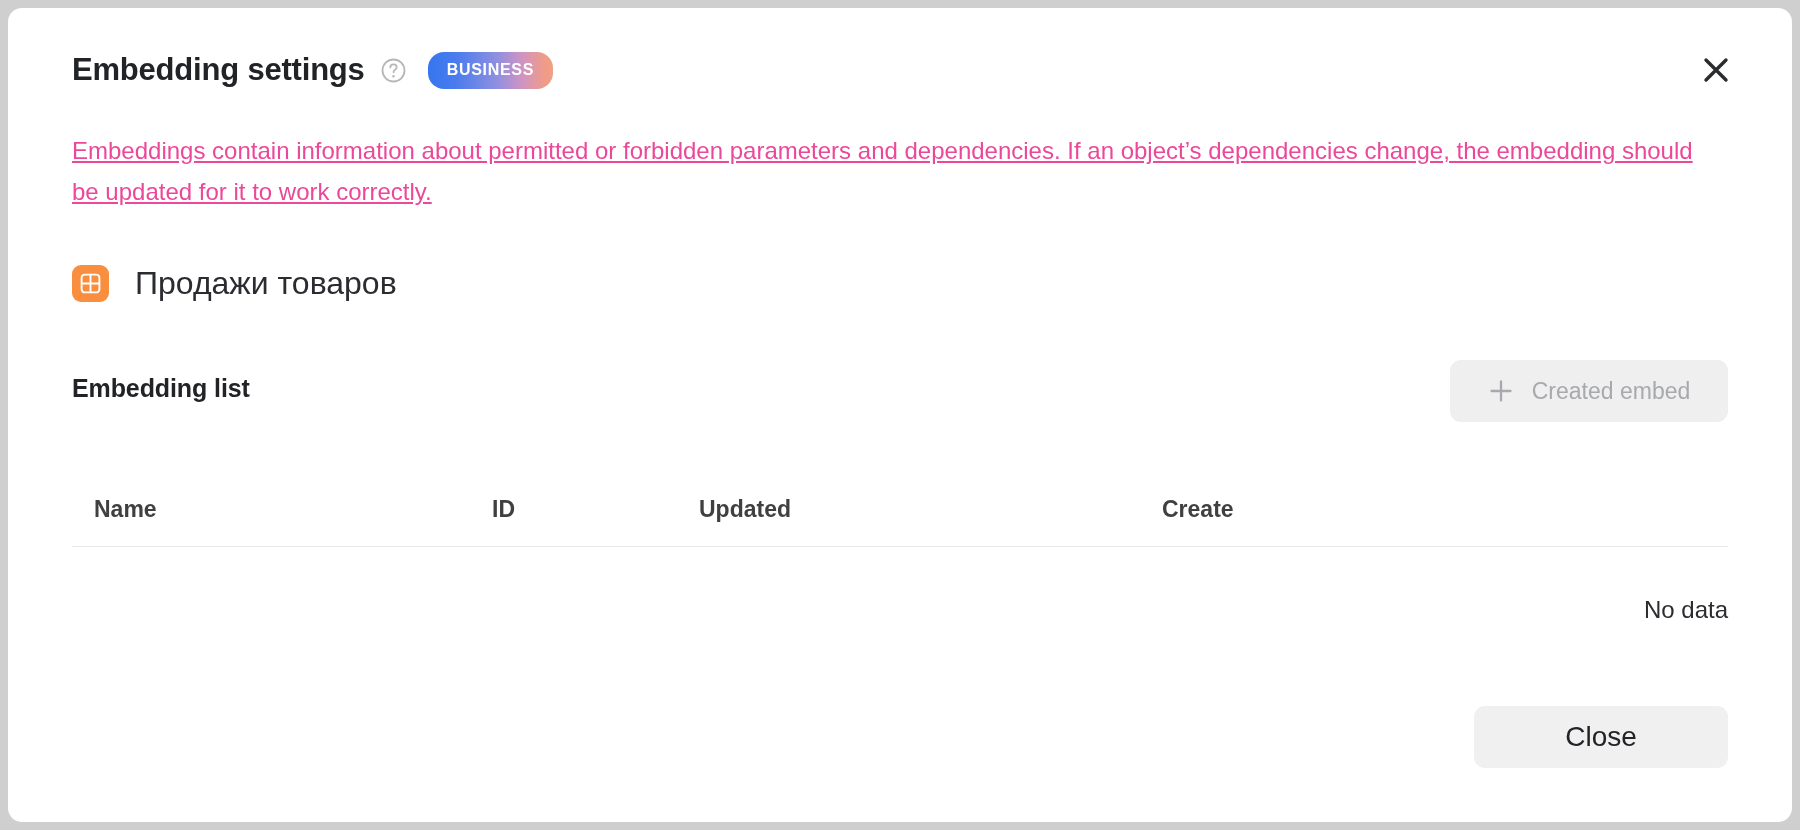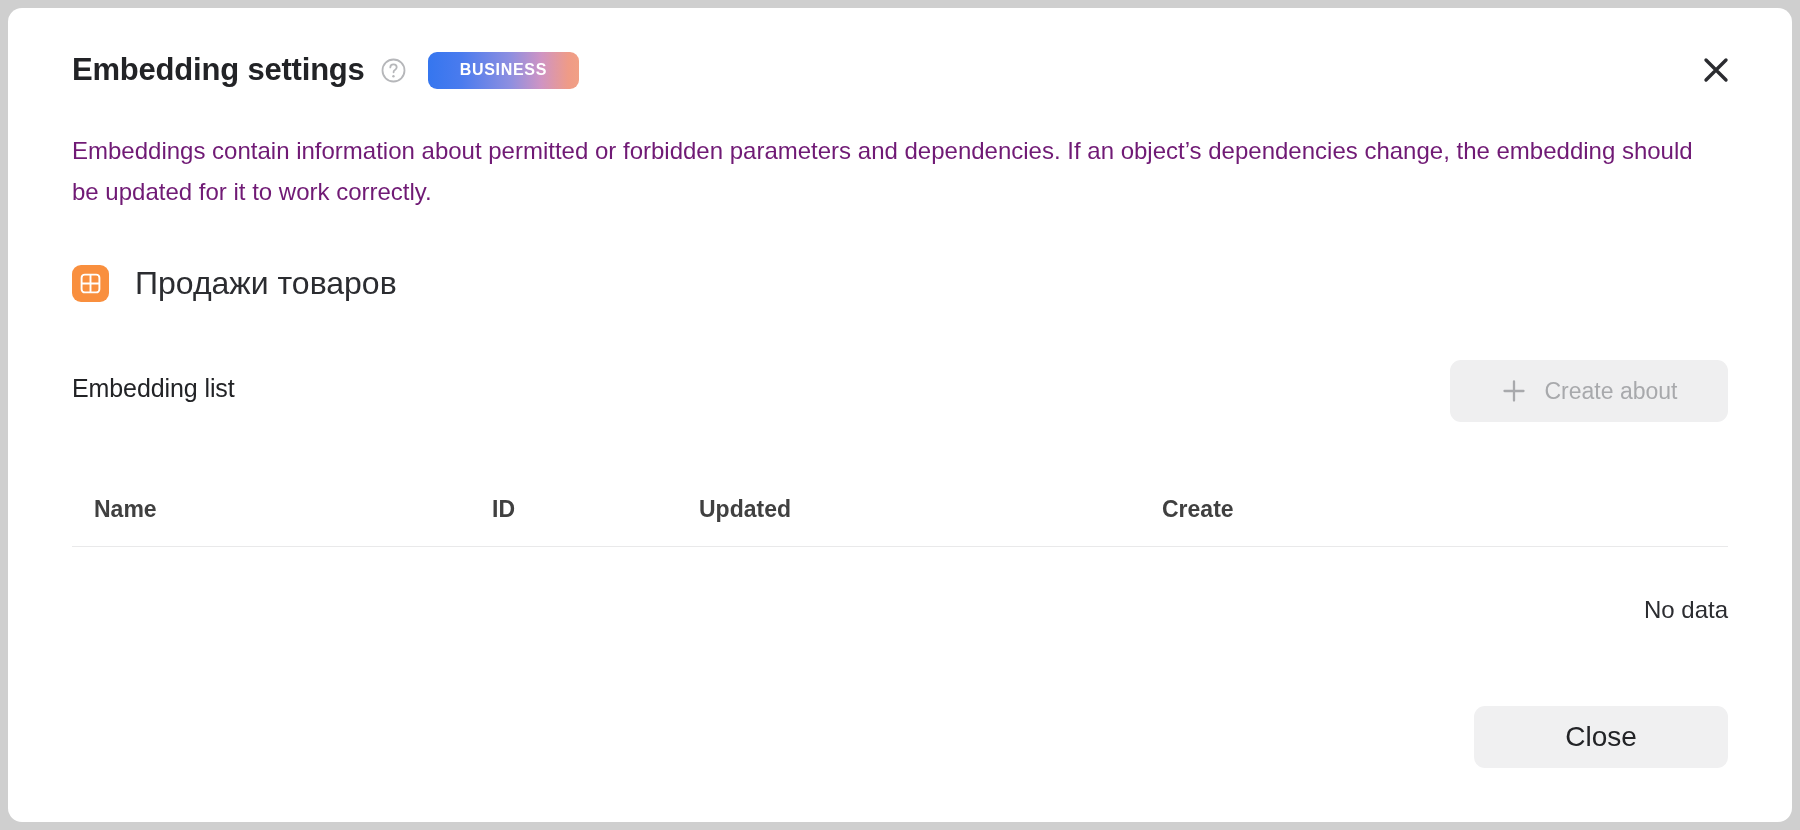--- a/index.html
+++ b/index.html
@@ -50,22 +50,22 @@
     display: flex;
     align-items: center;
     justify-content: center;
     cursor: pointer;
   }
   .help-icon svg { display: block; }
 
   .badge {
     margin-left: 22px;
     height: 37px;
-    padding: 0 32px;
-    border-radius: 9px;
+    padding: 0 19px;
+    border-radius: 16px;
     display: flex;
     align-items: center;
     justify-content: center;
     background: linear-gradient(90deg, #3576ef 0%, #4a7bee 22%, #8f8fe0 55%, #cf94c3 75%, #ef9b87 93%, #f1a085 100%);
     color: #ffffff;
     font-size: 16px;
     font-weight: 700;
     letter-spacing: 0.7px;
     white-space: nowrap;
     cursor: default;
@@ -85,22 +85,23 @@
   .close-x svg { display: block; }
 
   
   .description {
     position: absolute;
     left: 64px;
     top: 122px;
     width: 1632px;
     font-size: 24px;
     line-height: 41px;
-    color: #701a75;
+    color: #ec4899;
     font-weight: 400;
+    text-decoration: underline;
   }
 
   
   .object-row {
     position: absolute;
     left: 64px;
     top: 257px;
     display: flex;
     align-items: center;
     cursor: pointer;
@@ -122,21 +123,21 @@
     color: #2b2c30;
     white-space: nowrap;
   }
 
   
   .list-title {
     position: absolute;
     left: 64px;
     top: 366px;
     font-size: 25px;
-    font-weight: 400;
+    font-weight: 700;
     color: #222326;
     letter-spacing: -0.1px;
   }
 
   .create-btn {
     position: absolute;
     right: 64px;
     top: 352px;
     height: 62px;
     min-width: 278px;
@@ -247,21 +248,21 @@
     </span>
     <span class="object-name">Продажи товаров</span>
   </div>
 
   <div class="list-title">Embedding list</div>
 
   <button class="create-btn" disabled="">
     <svg class="plus-icon" width="26" height="26" viewBox="0 0 26 26" aria-hidden="true">
       <path d="M13 3.5 V22.5 M3.5 13 H22.5" stroke="#a8a9ac" stroke-width="2.3" stroke-linecap="round"></path>
     </svg>
-    <span>Create about</span>
+    <span>Created embed</span>
   </button>
 
   <div class="table">
     <div class="thead">
       <div class="th c0">Name</div>
       <div class="th c1">ID</div>
       <div class="th c2">Updated</div>
       <div class="th c3">Create</div>
     </div>
     <div class="divider"></div>

